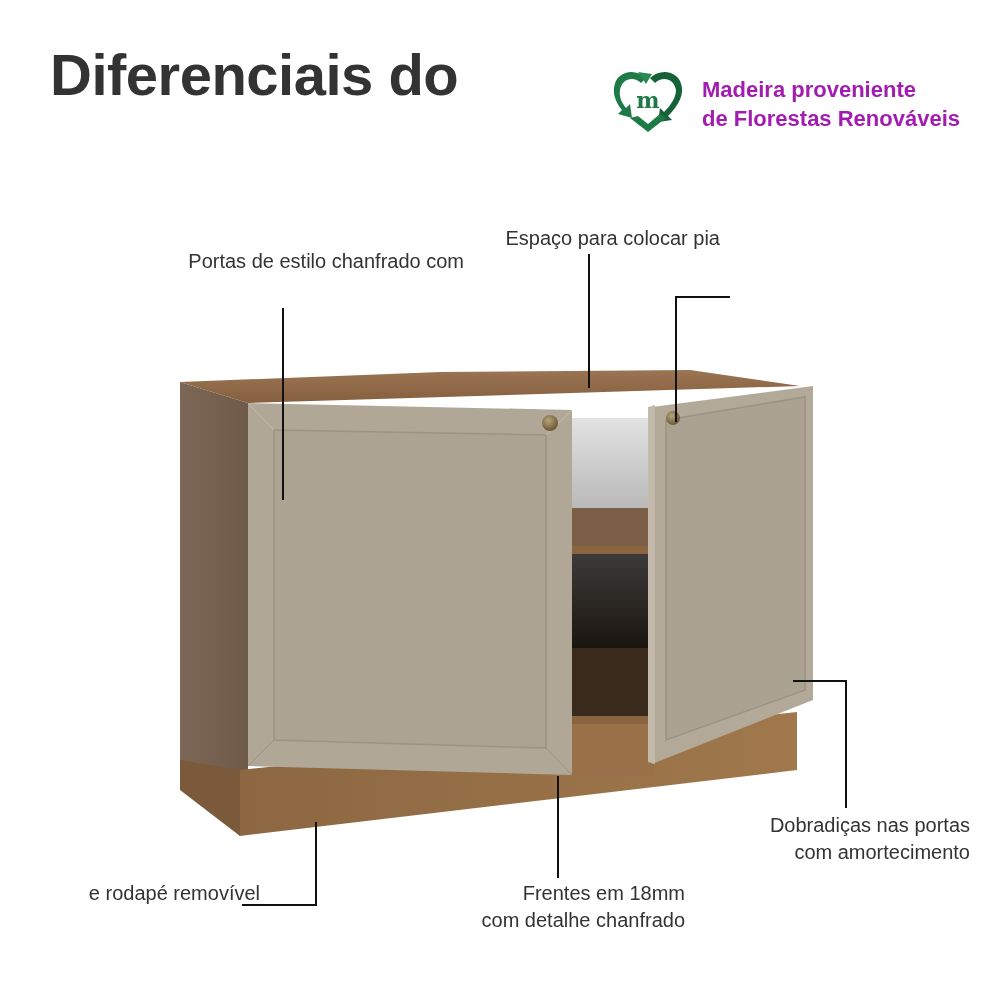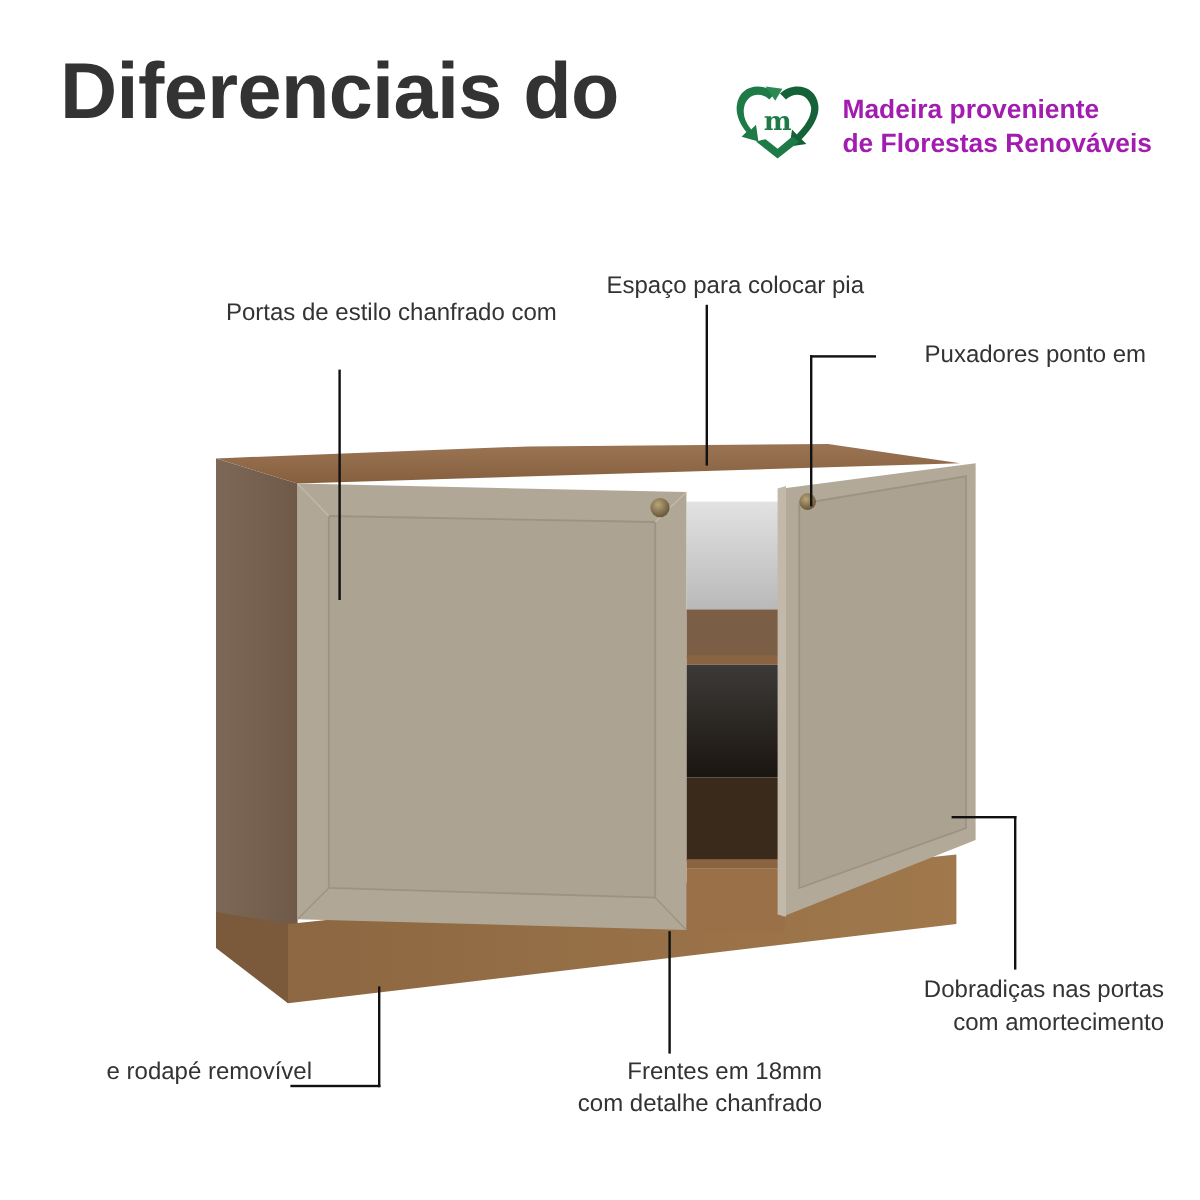--- a/index.html
+++ b/index.html
@@ -1,17 +1,17 @@
 <!DOCTYPE html>
 <html><head>
 <meta charset="utf-8">
 <style>
   html,body{margin:0;padding:0;background:#fff;}
   body{width:1000px;height:1000px;position:relative;overflow:hidden;font-family:"Liberation Sans","DejaVu Sans",sans-serif;color:#333;}
-  .title{position:absolute;left:50px;top:40px;font-size:66px;font-weight:700;line-height:70px;color:#333;letter-spacing:-0.5px;}
+  .title{position:absolute;left:50px;top:40px;font-size:58px;font-weight:700;line-height:70px;color:#333;letter-spacing:-0.5px;}
   .title div{white-space:nowrap;}
   .badge{position:absolute;left:608px;top:66px;display:flex;align-items:center;}
   .badge-text{margin-left:14px;font-size:22px;font-weight:700;line-height:29px;color:#a21caf;}
   .label{position:absolute;font-size:20px;line-height:27px;color:#333;text-align:right;white-space:nowrap;}
   .line{position:absolute;background:#111;}
   svg.cab{position:absolute;left:0;top:0;}
 </style>
 </head>
 <body>
 
@@ -104,21 +104,20 @@
 <div class="line" style="left:242px;top:904px;width:75px;height:2px;"></div>
 <div class="line" style="left:557px;top:776px;width:2px;height:102px;"></div>
 
 <div class="label" style="left:104px;top:248px;width:360px;">
   <div>Portas de estilo chanfrado com</div>
 </div>
 <div class="label" style="left:460px;top:225px;width:260px;">
   <div>Espaço para colocar pia</div>
 </div>
 <div class="label" style="left:730px;top:283px;width:225px;">
-  <div>Puxadores ponto em</div>
 </div>
 <div class="label" style="left:720px;top:812px;width:250px;">
   <div>Dobradiças nas portas</div>
   <div>com amortecimento</div>
 </div>
 <div class="label" style="left:55px;top:880px;width:205px;">
   <div>e rodapé removível</div>
 </div>
 <div class="label" style="left:430px;top:880px;width:255px;">
   <div>Frentes em 18mm</div>

